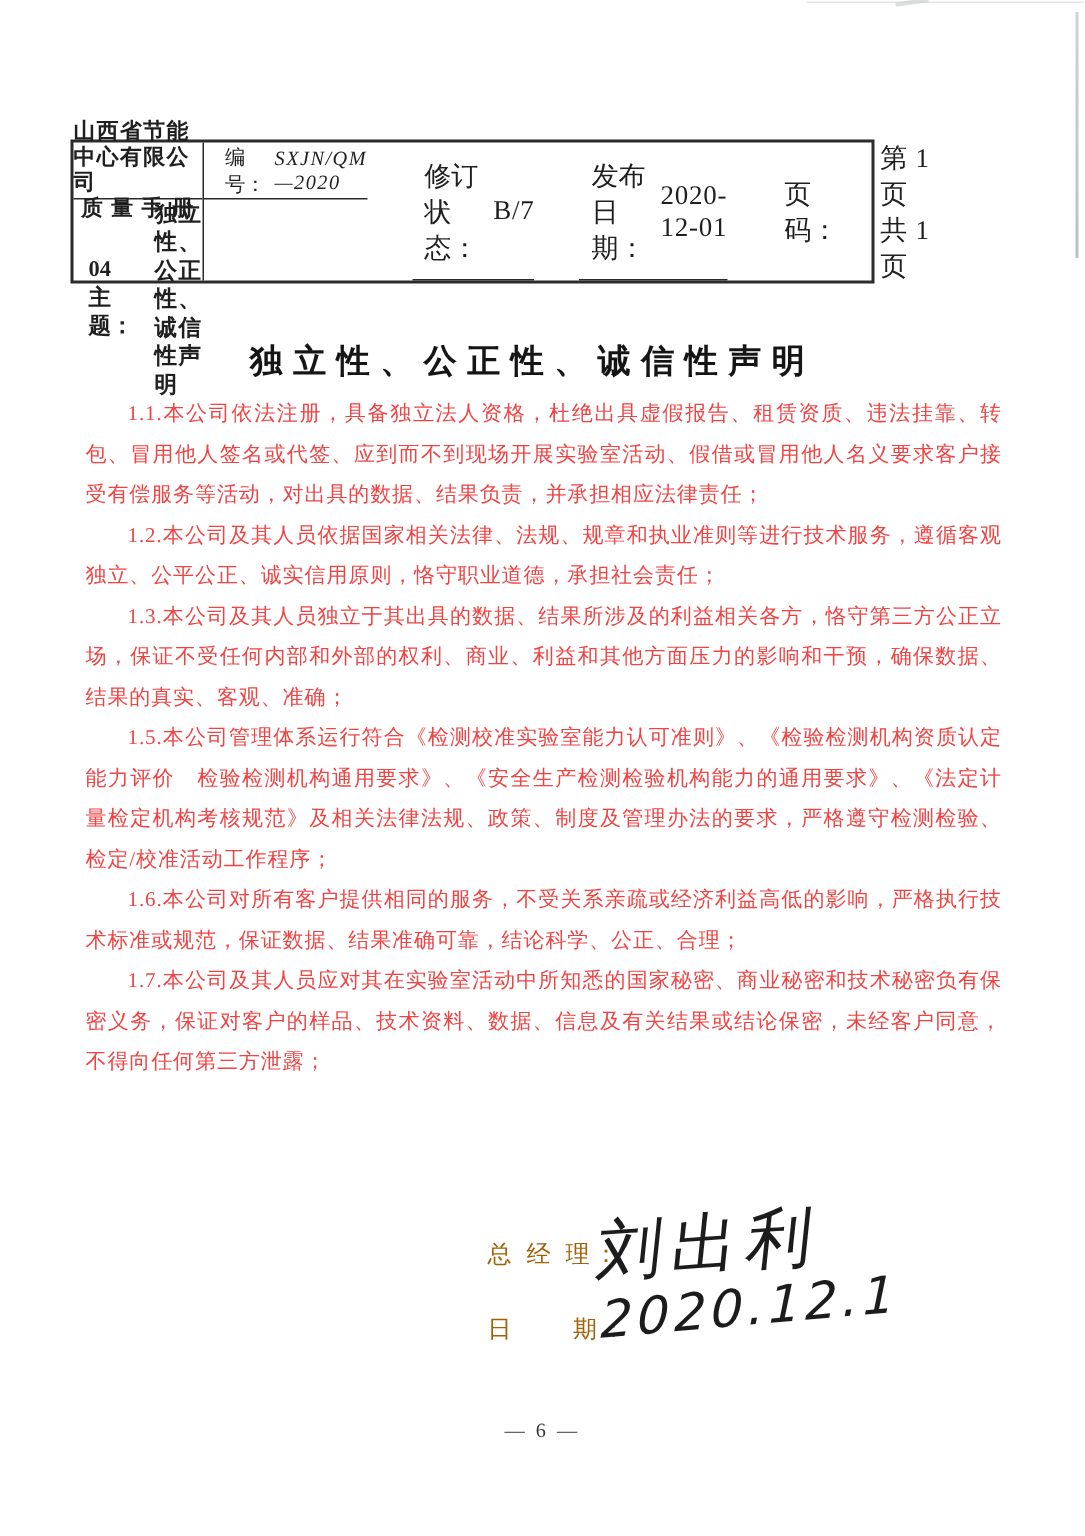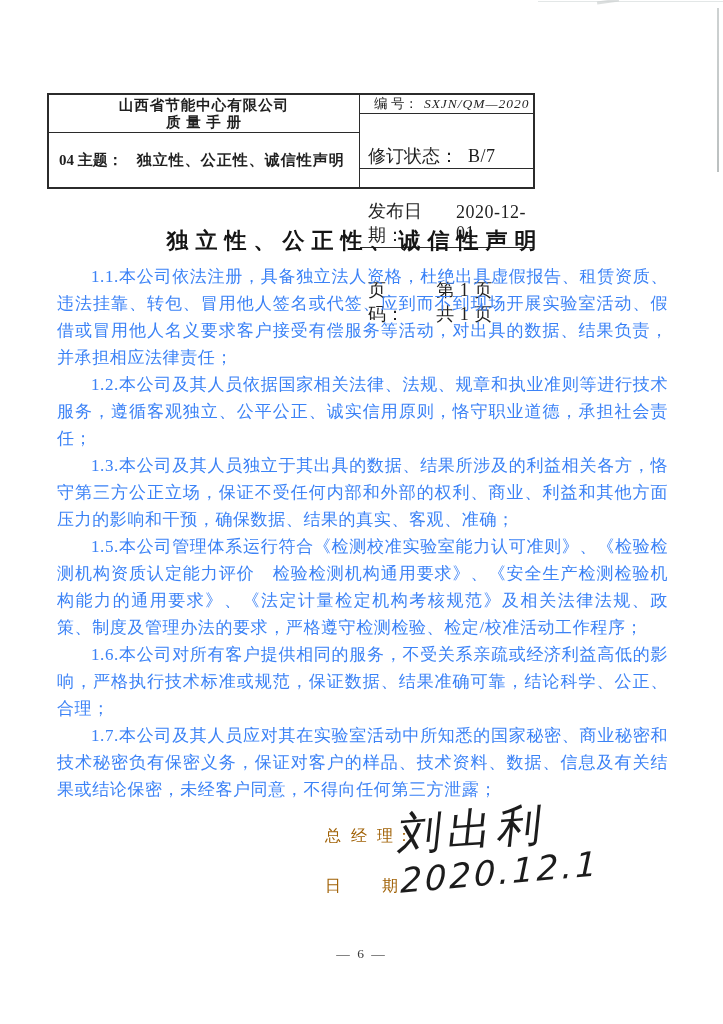--- a/index.html
+++ b/index.html
@@ -22,25 +22,25 @@
     position:absolute; right:0; top:1px; width:185px; height:1px;
     background:#e3e7e7;
   }
   .smudge-topright {
     position:absolute; left:597px; top:0; width:22px; height:3px;
     background:#cdd2d2; transform:rotate(-8deg); opacity:.7;
   }
 
   
   .hdr-table {
-    position:absolute; left:47px; top:93px; width:488px; height:96px;
+    position:absolute; left:47px; top:93px; width:536px; height:96px;
     border:2px solid #2b2b2b; display:flex;
   }
   .hdr-left { width:311px; border-right:1.5px solid #2b2b2b; display:flex; flex-direction:column; }
-  .hdr-right { flex:1; display:flex; flex-direction:column;gap:30px; }
+  .hdr-right { flex:1; display:flex; flex-direction:row;gap:30px; }
   .cell-company {
     height:38px; border-bottom:1.5px solid #2b2b2b;
     display:flex; flex-direction:column; align-items:center; justify-content:center;
     font-weight:bold; font-size:14.5px; line-height:17px; letter-spacing:1px;
   }
   .cell-subject {
     flex:1; display:flex; align-items:center; padding-left:10px;
     font-weight:bold; font-size:15px;
   }
   .cell-subject .subject-text { margin-left:14px; letter-spacing:1px; }
@@ -59,22 +59,22 @@
   
   .doc-title {
     position:absolute; left:47px; top:226px; width:616px;
     text-align:center; font-family:"Liberation Sans","DejaVu Sans",sans-serif;
     font-weight:bold; font-size:22px; letter-spacing:7px; color:#151515;
   }
 
   
   .body-text {
     position:absolute; left:57px; top:263px; width:611px;
-    font-size:17px; line-height:27px; letter-spacing:.6px;
-    text-align:justify; color:#3b82f6;
+    font-size:14px; line-height:27px; letter-spacing:.6px;
+    text-align:justify; color:#ef4444;
   }
   .body-text p { text-indent:2em; margin:0; }
 
   
   .sig-label {
     position:absolute; font-size:16px; letter-spacing:3px; color:#a16207;
   }
   .sig-gm-label { left:325px; top:826px; }
   .sig-date-label { left:325px; top:876px; }
   .sig-name {

